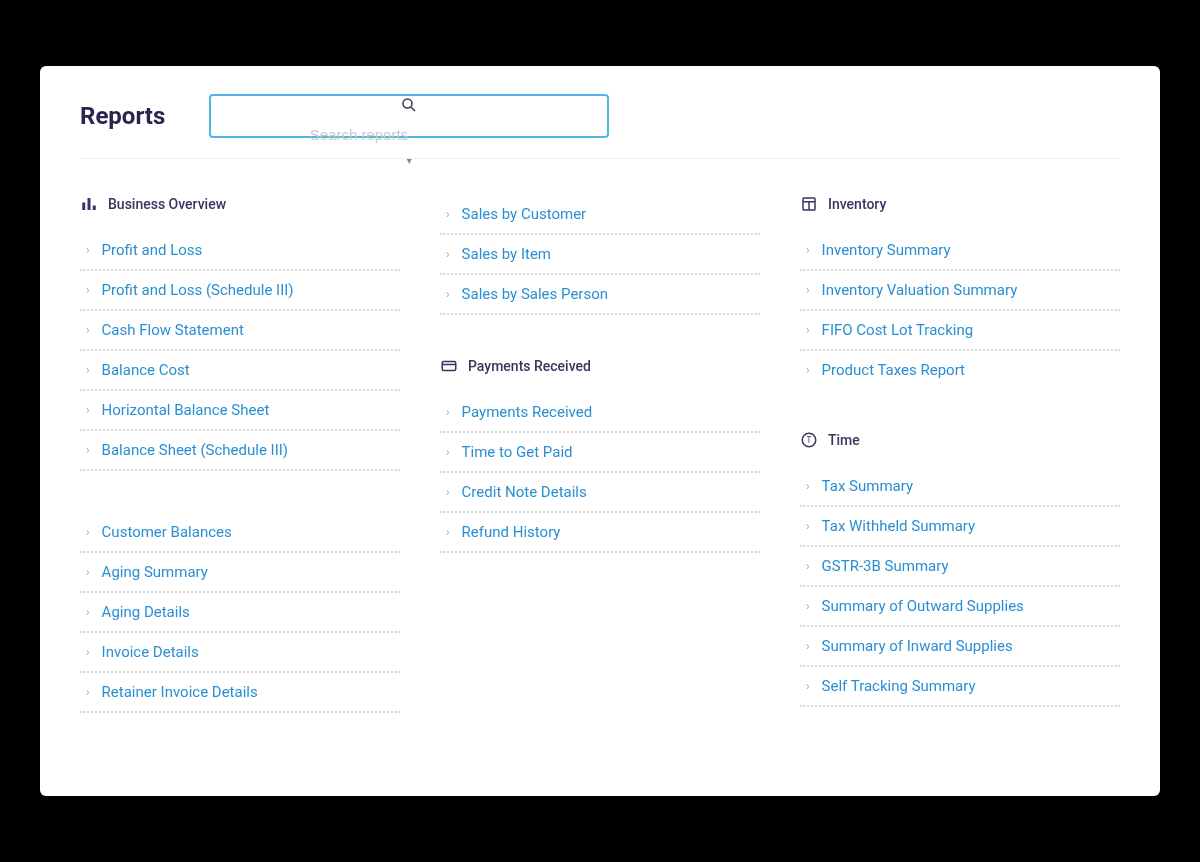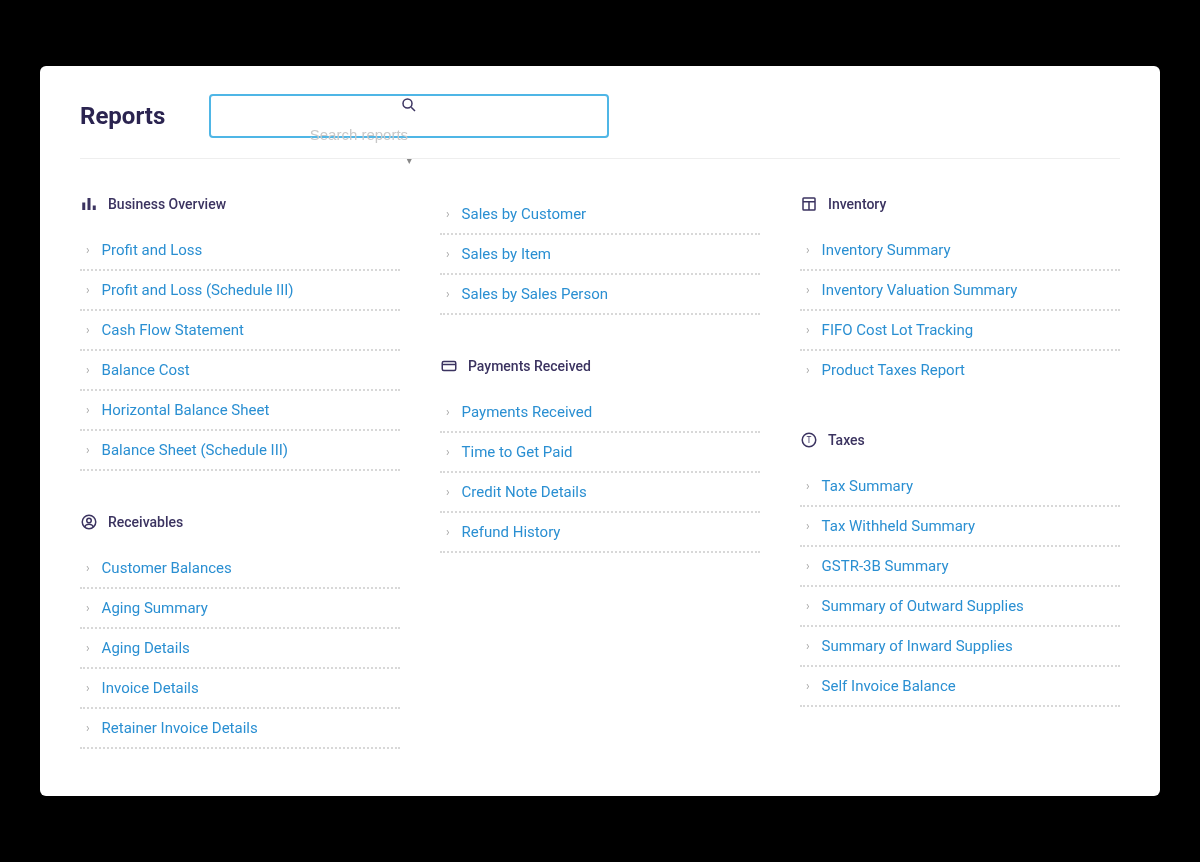--- a/index.html
+++ b/index.html
@@ -162,30 +162,20 @@
             <span class="item-chevron">›</span>
             <span class="item-label">Horizontal Balance Sheet</span>
           </div>
         <div class="item">
             <span class="item-chevron">›</span>
             <span class="item-label">Balance Sheet (Schedule III)</span>
           </div>
       </div>
 
       <div class="section">
-        <div class="section-head">
-          <span class="section-icon">
-            <svg viewBox="0 0 24 24" fill="none" stroke="currentColor" stroke-width="2">
-                <circle cx="12" cy="12" r="9"></circle>
-                <circle cx="12" cy="10" r="3"></circle>
-                <path d="M6 19c1-3 4-4 6-4s5 1 6 4"></path>
-              </svg>
-          </span>
-          <span class="section-title">Receivables</span>
-        </div>
         <div class="item">
             <span class="item-chevron">›</span>
             <span class="item-label">Customer Balances</span>
           </div>
         <div class="item">
             <span class="item-chevron">›</span>
             <span class="item-label">Aging Summary</span>
           </div>
         <div class="item">
             <span class="item-chevron">›</span>
@@ -278,21 +268,21 @@
       </div>
 
       <div class="section">
         <div class="section-head">
           <span class="section-icon">
             <svg viewBox="0 0 24 24" fill="none" stroke="currentColor" stroke-width="2">
                 <circle cx="12" cy="12" r="9"></circle>
                 <text x="12" y="16" text-anchor="middle" font-size="11" fill="currentColor" stroke="none">T</text>
               </svg>
           </span>
-          <span class="section-title">Taxes</span>
+          <span class="section-title">Time</span>
         </div>
         <div class="item">
             <span class="item-chevron">›</span>
             <span class="item-label">Tax Summary</span>
           </div>
         <div class="item">
             <span class="item-chevron">›</span>
             <span class="item-label">Tax Withheld Summary</span>
           </div>
         <div class="item">
@@ -302,19 +292,19 @@
         <div class="item">
             <span class="item-chevron">›</span>
             <span class="item-label">Summary of Outward Supplies</span>
           </div>
         <div class="item">
             <span class="item-chevron">›</span>
             <span class="item-label">Summary of Inward Supplies</span>
           </div>
         <div class="item">
             <span class="item-chevron">›</span>
-            <span class="item-label">Self Invoice Balance</span>
+            <span class="item-label">Self Tracking Summary</span>
           </div>
       </div>
     </div>
 
   </div>
 </div>
 
 </body></html>

